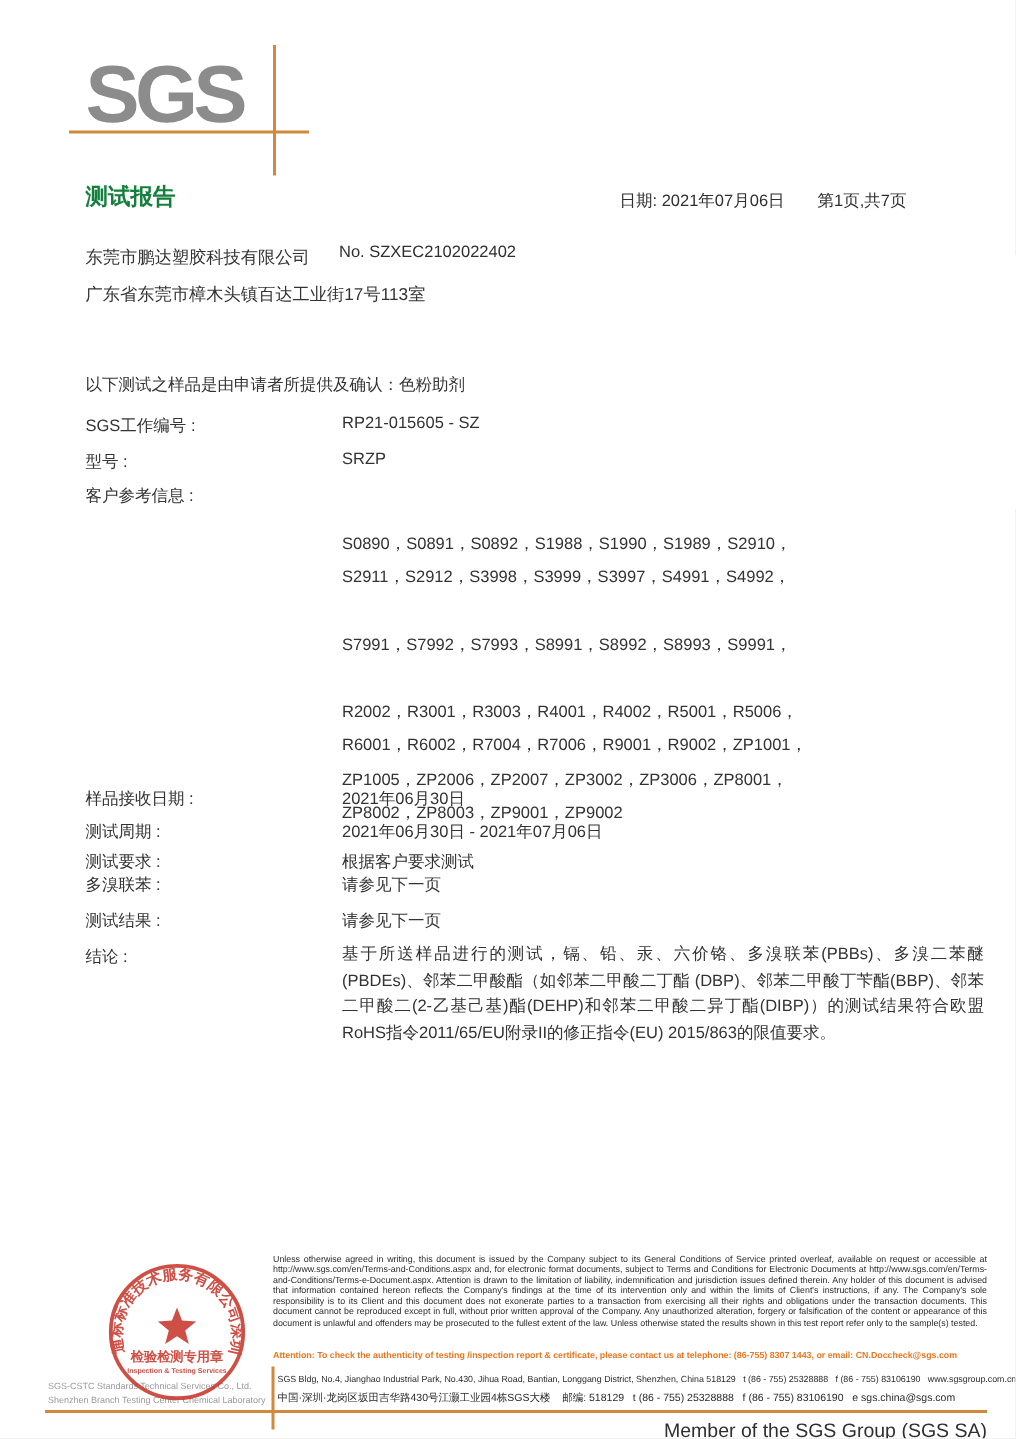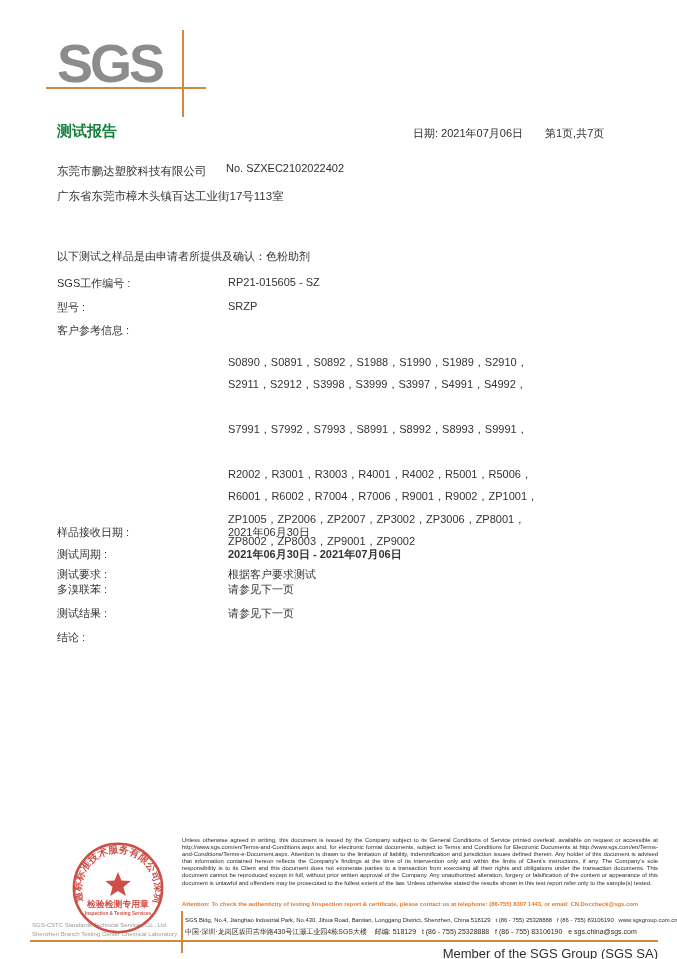--- a/index.html
+++ b/index.html
@@ -72,32 +72,33 @@
     <div class="ref-line" style="top:112px;">R2002，R3001，R3003，R4001，R4002，R5001，R5006，</div>
     <div class="ref-line" style="top:134.4px;">R6001，R6002，R7004，R7006，R9001，R9002，ZP1001，</div>
     <div class="ref-line" style="top:156.8px;">ZP1005，ZP2006，ZP2007，ZP3002，ZP3006，ZP8001，</div>
     <div class="ref-line" style="top:179.2px;">ZP8002，ZP8003，ZP9001，ZP9002</div>
   </div>
 
   <div class="abs field-label" style="left:57px; top:525px;">样品接收日期 :</div>
   <div class="abs field-value" style="left:228px; top:525px;">2021年06月30日</div>
 
   <div class="abs field-label" style="left:57px; top:547px;">测试周期 :</div>
-  <div class="abs field-value" style="left:228px; top:547px;font-weight:bold;">2021年06月30日 - 2021年07月06日</div>
+  <div class="abs field-value" style="left:228px; top:547px;">2021年06月30日 - 2021年07月06日</div>
 
   <div class="abs field-label" style="left:57px; top:567px;">测试要求 :</div>
   <div class="abs field-value" style="left:228px; top:567px;">根据客户要求测试</div>
 
   <div class="abs field-label" style="left:57px; top:582px;">多溴联苯 :</div>
   <div class="abs field-value" style="left:228px; top:582px;">请参见下一页</div>
 
   <div class="abs field-label" style="left:57px; top:606px;">测试结果 :</div>
   <div class="abs field-value" style="left:228px; top:606px;">请参见下一页</div>
 
   <div class="abs field-label" style="left:57px; top:630px;">结论 :</div>
+  <div class="abs conclusion-p" style="left:228px; top:628px; width:428px;">基于所送样品进行的测试，镉、铅、汞、六价铬、多溴联苯(PBBs)、多溴二苯醚(PBDEs)、邻苯二甲酸酯（如邻苯二甲酸二丁酯 (DBP)、邻苯二甲酸丁苄酯(BBP)、邻苯二甲酸二(2-乙基己基)酯(DEHP)和邻苯二甲酸二异丁酯(DIBP)）的测试结果符合欧盟RoHS指令2011/65/EU附录II的修正指令(EU) 2015/863的限值要求。</div>
 
   <div class="abs stamp-sub" style="left:32px; top:921px;">SGS-CSTC Standards Technical Services Co., Ltd.</div>
   <div class="abs stamp-sub" style="left:32px; top:930px;">Shenzhen Branch Testing Center Chemical Laboratory</div>
 
   <svg class="abs" style="left:70px; top:840px; opacity:0.88;" width="96" height="96" viewBox="0 0 100 100">
     <circle cx="50" cy="50" r="46" fill="none" stroke="#c8372d" stroke-width="2.6"></circle>
     <path id="stamp-arc" d="M 13.5,64 A 38.5,38.5 0 1 1 86.5,64" fill="none"></path>
     <text font-size="10" fill="#c8372d" font-weight="bold">
       <textPath href="#stamp-arc" startOffset="0" textLength="178" lengthAdjust="spacingAndGlyphs">通标标准技术服务有限公司深圳分公司</textPath>
     </text>

